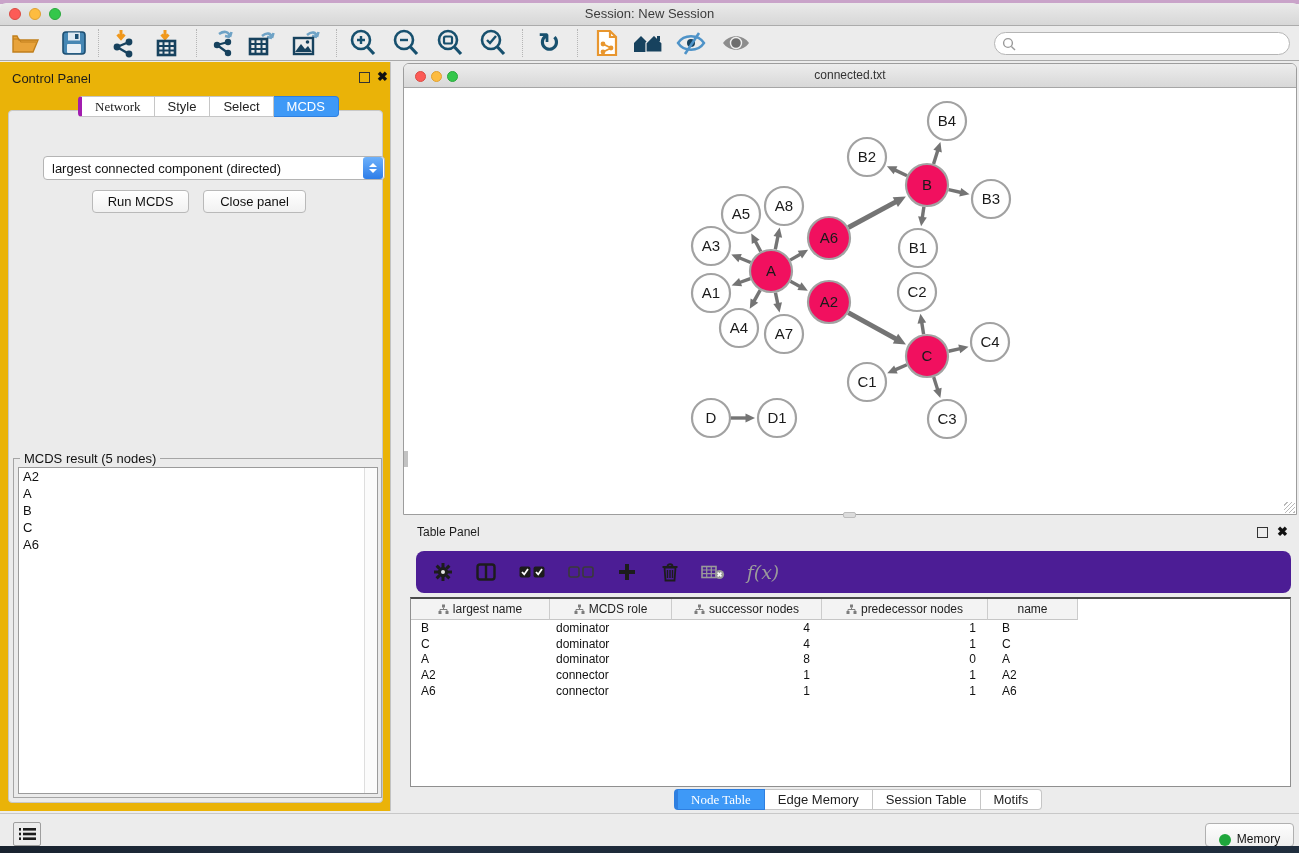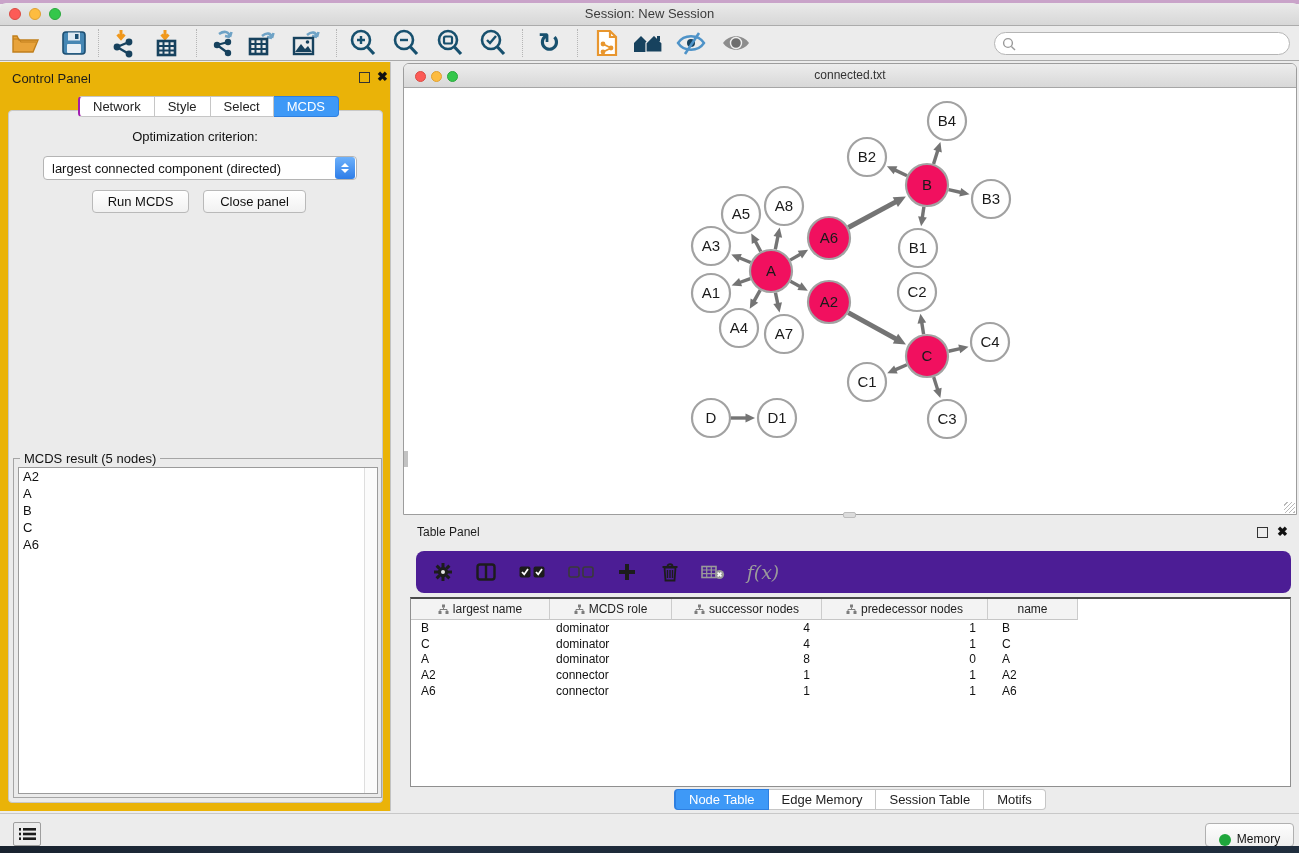--- a/index.html
+++ b/index.html
@@ -29,27 +29,27 @@
   .glyph { font-family:"DejaVu Sans",sans-serif; font-weight:bold; color:#17506e; }
 
   
   #control-panel { left:0; top:62px; width:391px; height:749px; background:#eab308; border-right:1px solid #c2c2c2; }
   #cp-title { left:12px; top:9px; font-size:13px; color:#1c1c1c; }
   .float-icon { width:11px; height:11px; border:1.5px solid #333; display:inline-block; }
   .close-x { font-size:13px; font-weight:bold; color:#111; }
   .segbar { position:absolute; display:flex; }
   .seg { height:21px; background:#fff; border:1px solid #c6c6c6; border-left:none; font-size:13px; color:#222;
          display:flex; align-items:center; justify-content:center; padding:0 13px; }
-  .seg:first-child { border-left:2px solid #a21caf; border-radius:4px 0 0 4px; }
+  .seg:first-child { border-left:4px solid #a21caf; border-radius:4px 0 0 4px;font-family:Liberation Serif, serif; }
   .seg:last-child { border-radius:0 4px 4px 0; }
   .seg.active { background:#3e99f7; border-color:#2e7fe0; color:#fff; }
   #cp-tabs { left:78px; top:34px; }
   #cp-pane { left:8px; top:48px; width:375px; height:693px; border:1px solid #c8c8c8; border-radius:4px; background:#ebebeb; }
   #opt-label { left:0; top:67px; width:100%; text-align:center; font-size:13px; color:#111; }
-  #criterion { left:43px; top:94px; width:314px; height:24px; background:#fff; border:1px solid #b4b4b4; border-radius:4px;
+  #criterion { left:43px; top:94px; width:342px; height:24px; background:#fff; border:1px solid #b4b4b4; border-radius:4px;
                display:flex; align-items:center; }
   #criterion .val { flex:1; font-size:13px; color:#111; padding-left:8px; white-space:nowrap; }
   #criterion .stepper { width:20px; height:22px; border-radius:3px; margin-right:1px;
       background:linear-gradient(#6db1fb,#2e7de8); display:flex; flex-direction:column; align-items:center; justify-content:center; }
   .chev { width:0; height:0; border-left:4px solid transparent; border-right:4px solid transparent; }
   .chev.up { border-bottom:4px solid #fff; margin-bottom:2px; }
   .chev.down { border-top:4px solid #fff; }
   .push-btn { position:absolute; height:23px; background:linear-gradient(#ffffff,#f1f1f1); border:1px solid #b9b9b9;
       border-radius:4px; font-size:13px; color:#111; display:flex; align-items:center; justify-content:center;
       font-family:"Liberation Sans",sans-serif; }
@@ -260,21 +260,20 @@
   <span class="abs close-x" style="left:377px; top:7px;">✖</span>
 
   <div class="abs" id="cp-pane"></div>
   <div class="segbar" id="cp-tabs">
     <div class="seg">Network</div>
     <div class="seg">Style</div>
     <div class="seg">Select</div>
     <div class="seg active">MCDS</div>
   </div>
 
-  <div class="abs" id="opt-label">Optimization criterion:</div>
   <div class="abs" id="criterion">
     <span class="val">largest connected component (directed)</span>
     <span class="stepper">
       <span class="chev up"></span>
         <span class="chev down"></span>
     </span>
   </div>
   <button class="push-btn" id="run-mcds">Run MCDS</button>
   <button class="push-btn" id="close-panel">Close panel</button>
 

